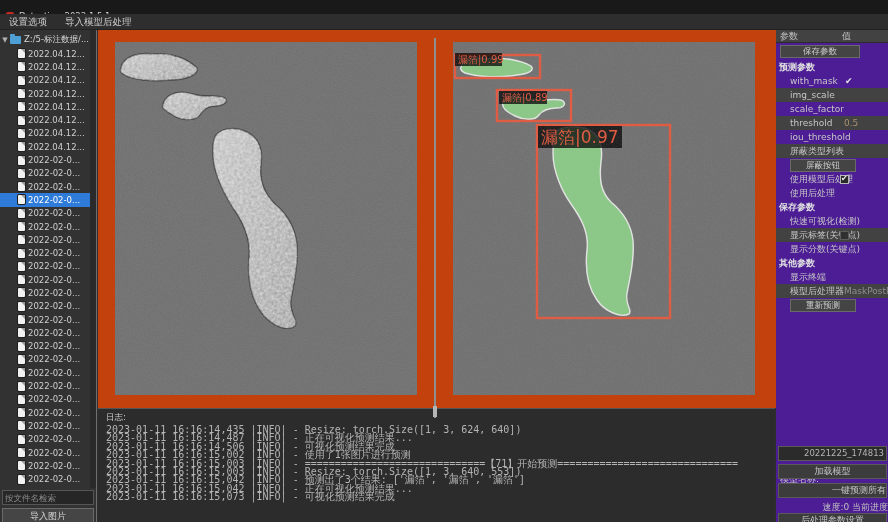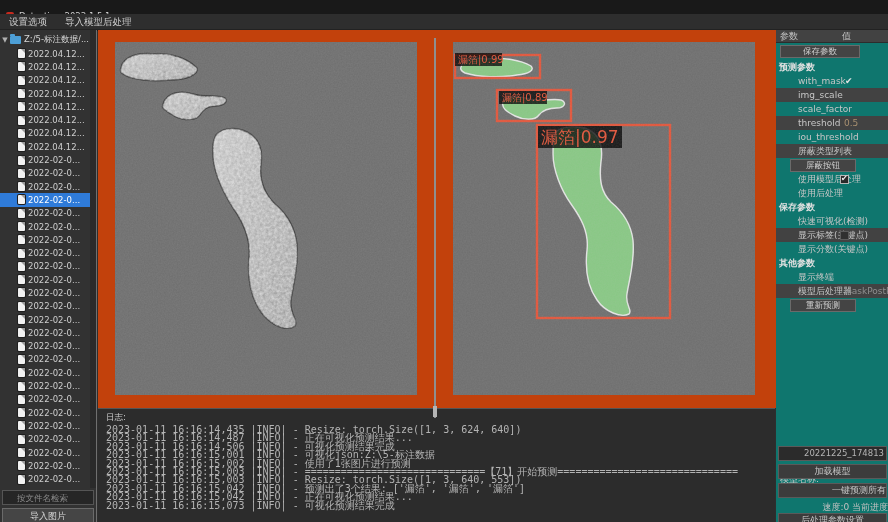--- a/index.html
+++ b/index.html
@@ -21,47 +21,47 @@
   .folder-icon{width:11px;height:8px;background:#4d9fd6;border-radius:1px;position:relative;margin-right:3px;flex:0 0 auto;}
   .folder-icon::before{content:"";position:absolute;left:0;top:-2px;width:5px;height:2px;background:#4d9fd6;border-radius:1px 1px 0 0;}
   .tree-root-label{font-size:8.5px;color:#d8d8d8;white-space:nowrap;overflow:hidden;}
   .file-row{display:flex;align-items:center;height:13.3px;padding-left:18px;}
   .file-row.selected{background:#2f7bd9;}
   .file-row.selected .file-label{color:#fff;}
   .file-icon{width:7px;height:9px;background:#f2f2f2;border-radius:1px;position:relative;margin-right:3px;flex:0 0 auto;box-shadow:0 0 0 1px #1f1f1f;}
   .file-icon::after{content:"";position:absolute;right:0;top:0;border:2px solid transparent;border-top-color:#9a9a9a;border-right-color:#9a9a9a;}
   .file-label{font-size:8.5px;color:#cfcfcf;white-space:nowrap;overflow:hidden;}
   .tree-scroll{position:absolute;right:0;top:0;width:6px;height:458px;background:#2a2a2a;}
-  .file-search{position:absolute;left:2px;top:460px;width:92px;height:15px;background:#262626;border:1px solid #555;color:#c8c8c8;font-size:8.5px;padding:0 14px;}
+  .file-search{position:absolute;left:2px;top:460px;width:92px;height:15px;background:#262626;border:1px solid #555;color:#c8c8c8;font-size:8.5px;padding:0 2px;}
   .file-search::placeholder{color:#8a8a8a;}
   .import-btn{position:absolute;left:2px;top:478px;width:92px;height:16px;background:#454545;border:1px solid #6a6a6a;color:#d6d6d6;font-size:9px;text-align:center;line-height:14px;}
 
   
   .image-area{position:absolute;left:98px;top:30px;width:733px;height:378px;background:#c2410c;}
   .img-canvas{position:absolute;top:12px;width:302px;height:353px;}
   .img-left{left:17px;}
   .img-right{left:355px;}
   .divider{position:absolute;left:434px;top:38px;width:2px;height:380px;background:#8f8f8f;z-index:5;}
   .divider-nub{position:absolute;left:433px;top:406px;width:4px;height:11px;background:#b5b5b5;z-index:6;}
 
   
   .log-area{position:absolute;left:98px;top:408px;width:677px;height:114px;background:#2c2c2c;border-top:1px solid #555;overflow:hidden;}
   .log-title{font-size:8.5px;color:#cccccc;margin:3px 0 2px 8px;}
   .log-line{font-family:"DejaVu Sans Mono","Liberation Mono",monospace;font-size:10px;line-height:8.4px;color:#b4b4b4;white-space:nowrap;padding-left:8px;}
 
   
-  .params-panel{position:absolute;left:776px;top:30px;width:112px;height:492px;background:#0f766e;overflow:hidden;}
+  .params-panel{position:absolute;left:776px;top:30px;width:112px;height:492px;background:#4c1d95;overflow:hidden;}
   .params-header{display:flex;height:13px;background:#424242;border-bottom:1px solid #2c2c2c;}
   .ph-param{font-size:9px;color:#c8c8c8;padding-left:4px;line-height:13px;width:66px;}
   .ph-value{font-size:9px;color:#c8c8c8;line-height:13px;}
   .p-btn{display:block;background:#444;border:1px solid #6a6a6a;color:#cfcfcf;font-size:8.5px;height:13px;line-height:11px;text-align:center;}
   .save-btn{width:80px;margin:2px 0 2px 4px;}
   .prow{position:relative;height:14px;display:flex;align-items:center;}
   .prow.hl{background:#424242;}
-  .prow .plabel{font-size:9px;color:#c6c6c6;padding-left:22px;white-space:nowrap;}
+  .prow .plabel{font-size:9px;color:#c6c6c6;padding-left:14px;white-space:nowrap;}
   .prow.section .plabel{font-weight:bold;color:#e0e0e0;padding-left:3px;}
   .prow .pvalue{position:absolute;left:68px;font-size:9px;color:#b8b8b8;white-space:nowrap;}
   .prow .pvalue.accent{color:#a89070;}
   .prow .pvalue.muted{color:#8f8f8f;}
   .check-plain{position:absolute;left:69px;color:#e6e6e6;font-size:9px;}
   .cb{position:absolute;left:64px;width:9px;height:9px;border:1px solid #b8b8b8;background:#2a2a2a;}
   .cb.checked::after{content:"✔";position:absolute;left:0px;top:-2px;font-size:8px;color:#f0f0f0;}
   .cb.empty{border-color:#5c5c5c;background:#303030;}
   .prow .row-btn{width:66px;margin-left:14px;}
 
@@ -300,21 +300,20 @@
 
   <div class="divider"></div>
   <div class="divider-nub"></div>
 
   <div class="log-area">
     <div class="log-title">日志:</div>
     <div id="log-lines">
         <div class="log-line">2023-01-11 16:16:14,435 |INFO| - Resize: torch.Size([1, 3, 624, 640])</div>
         <div class="log-line">2023-01-11 16:16:14,487 |INFO| - 正在可视化预测结果...</div>
         <div class="log-line">2023-01-11 16:16:14,506 |INFO| - 可视化预测结果完成</div>
-        <div class="log-line">2023-01-11 16:16:15,001 |INFO| - 可视化json:Z:\5-标注数据</div>
         <div class="log-line">2023-01-11 16:16:15,002 |INFO| - 使用了1张图片进行预测</div>
         <div class="log-line">2023-01-11 16:16:15,003 |INFO| - ==============================【71】开始预测==============================</div>
         <div class="log-line">2023-01-11 16:16:15,003 |INFO| - Resize: torch.Size([1, 3, 640, 553])</div>
         <div class="log-line">2023-01-11 16:16:15,042 |INFO| - 预测出了3个结果: ['漏箔', '漏箔', '漏箔']</div>
         <div class="log-line">2023-01-11 16:16:15,042 |INFO| - 正在可视化预测结果...</div>
         <div class="log-line">2023-01-11 16:16:15,073 |INFO| - 可视化预测结果完成</div>
       </div>
   </div>
 
   <div class="params-panel">

